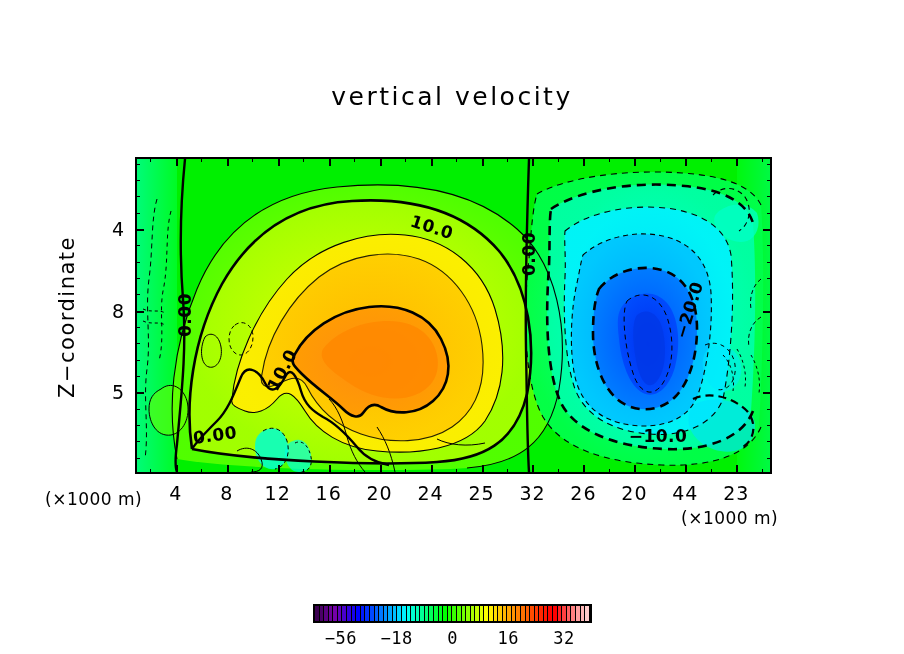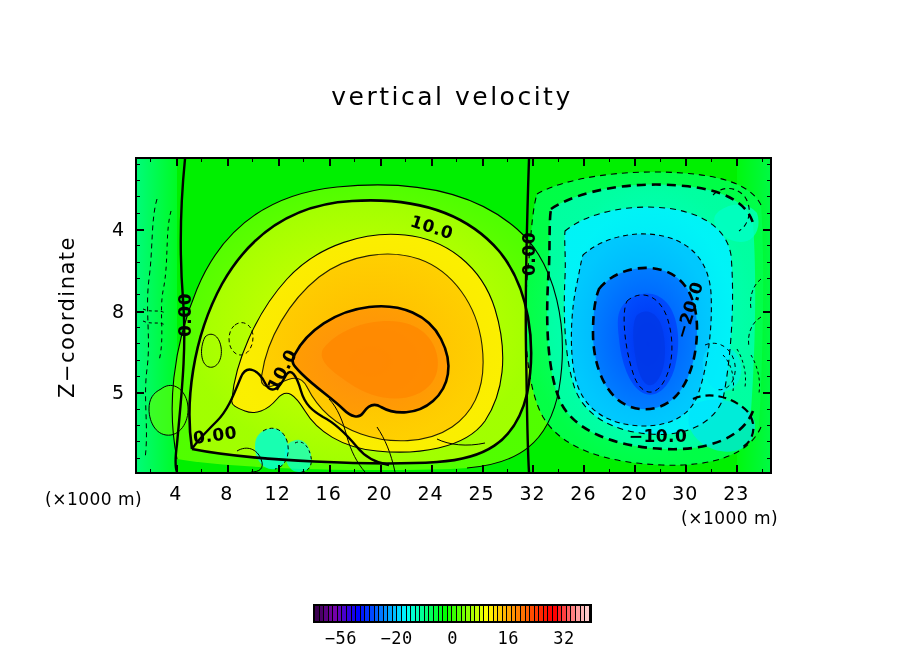--- a/index.html
+++ b/index.html
@@ -362,21 +362,21 @@
       <div class="xlab" style="left: 175.768px; top: 482px;">4</div>
       <div class="xlab" style="left: 226.728px; top: 482px;">8</div>
       <div class="xlab" style="left: 277.688px; top: 482px;">12</div>
       <div class="xlab" style="left: 328.648px; top: 482px;">16</div>
       <div class="xlab" style="left: 379.608px; top: 482px;">20</div>
       <div class="xlab" style="left: 430.568px; top: 482px;">24</div>
       <div class="xlab" style="left: 481.528px; top: 482px;">25</div>
       <div class="xlab" style="left: 532.488px; top: 482px;">32</div>
       <div class="xlab" style="left: 583.448px; top: 482px;">26</div>
       <div class="xlab" style="left: 634.408px; top: 482px;">20</div>
-      <div class="xlab" style="left: 685.368px; top: 482px;">30</div>
+      <div class="xlab" style="left: 685.368px; top: 482px;">44</div>
       <div class="xlab" style="left: 736.328px; top: 482px;">23</div>
     </div>
   <div id="y-tick-labels">
       <div class="ylab" style="left: 95px; width: 30px; top: 392.299px;">5</div>
       <div class="ylab" style="left: 95px; width: 30px; top: 310.598px;">8</div>
       <div class="ylab" style="left: 95px; width: 30px; top: 228.897px;">4</div>
     </div>
 
   <div class="txt" id="y-axis-title">Z−coordinate</div>
   <div class="txt" id="z-units">(×1000 m)</div>
@@ -441,19 +441,19 @@
         <i style="background: rgb(255, 64, 64);"></i>
         <i style="background: rgb(255, 96, 96);"></i>
         <i style="background: rgb(255, 128, 128);"></i>
         <i style="background: rgb(255, 160, 160);"></i>
         <i style="background: rgb(255, 184, 184);"></i>
         <i style="background: rgb(255, 204, 204);"></i>
       </div>
   </div>
   <div id="cb-ticks">
       <div class="cb-tick" style="left: 340.9px; top: 0px;">−56</div>
-      <div class="cb-tick" style="left: 396.7px; top: 0px;">−20</div>
+      <div class="cb-tick" style="left: 396.7px; top: 0px;">−18</div>
       <div class="cb-tick" style="left: 452.5px; top: 0px;">0</div>
       <div class="cb-tick" style="left: 508.3px; top: 0px;">16</div>
       <div class="cb-tick" style="left: 564.1px; top: 0px;">32</div>
     </div>
 
 </div>
 
 </body></html>

